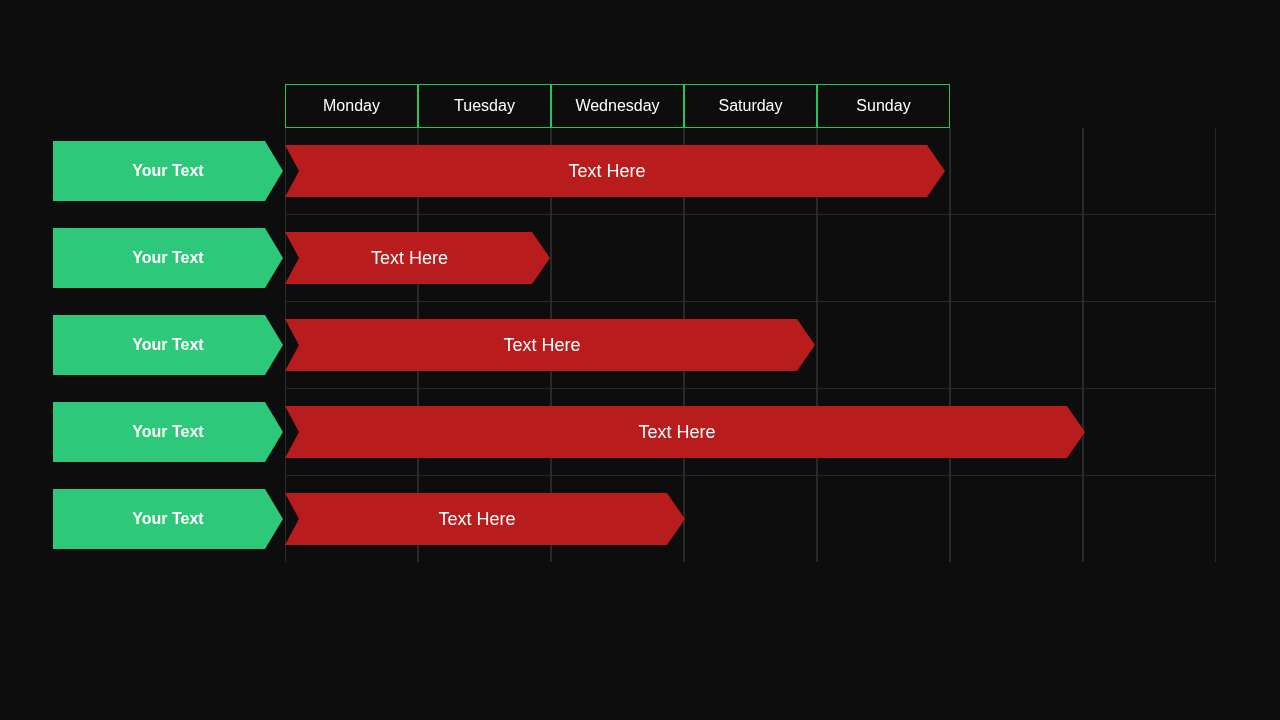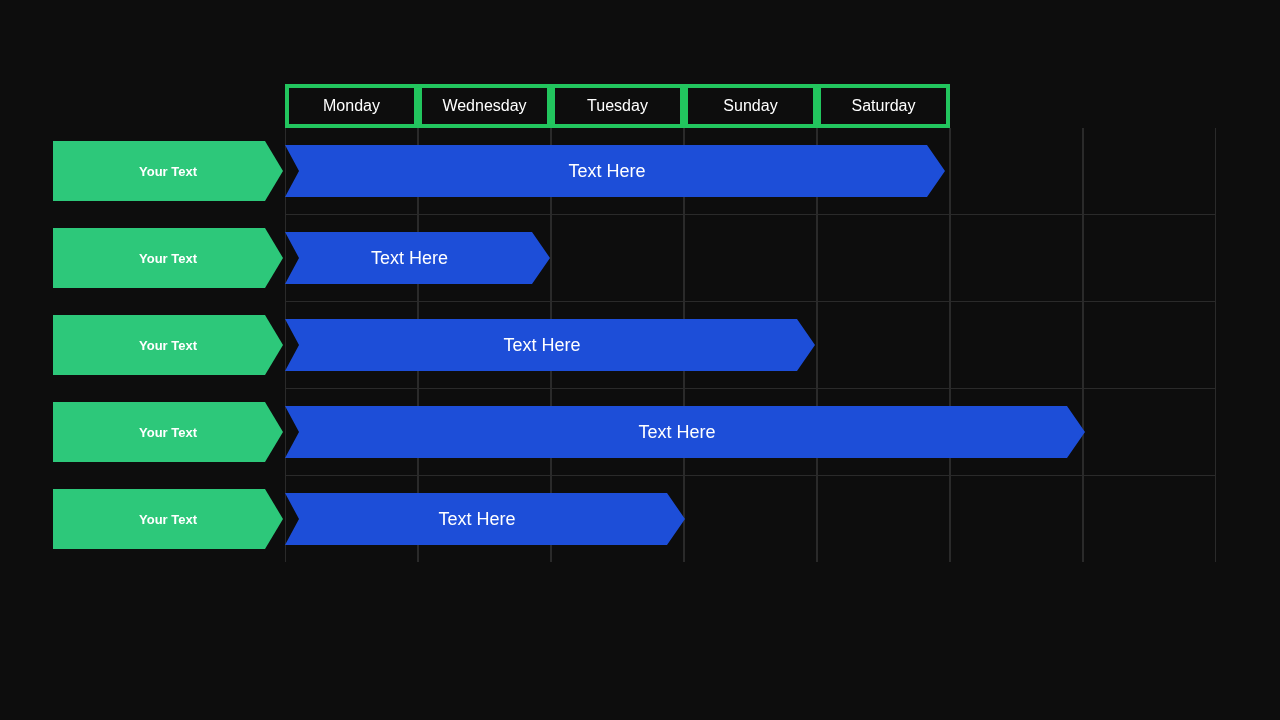--- a/index.html
+++ b/index.html
@@ -34,21 +34,21 @@
     
     .header-row {
       display: flex;
       margin-left: 240px;
     }
 
     .day-header {
       width: 133px;
       min-width: 133px;
       height: 44px;
-      border: 4px solid #22c55e;
+      border: 1px solid #22c55e;
       display: flex;
       align-items: center;
       justify-content: center;
       color: #ffffff;
       font-size: 16px;
       font-weight: 500;
       background-color: transparent;
     }
 
     
@@ -86,42 +86,42 @@
     
     .row-label {
       width: 230px;
       min-width: 230px;
       height: 60px;
       background-color: #2dc87a;
       display: flex;
       align-items: center;
       justify-content: center;
       color: #ffffff;
-      font-size: 13px;
+      font-size: 16px;
       font-weight: 600;
       position: relative;
       clip-path: polygon(0 0, calc(100% - 18px) 0, 100% 50%, calc(100% - 18px) 100%, 0 100%);
       z-index: 2;
       margin-left: 8px;
     }
 
     
     .bar-wrapper {
       position: absolute;
       left: 240px;
       display: flex;
       align-items: center;
       height: 60px;
       z-index: 2;
     }
 
     
     .bar {
       height: 52px;
-      background-color: #1d4ed8;
+      background-color: #b91c1c;
       display: flex;
       align-items: center;
       justify-content: center;
       color: #ffffff;
       font-size: 18px;
       font-weight: 500;
       clip-path: polygon(0 0, calc(100% - 18px) 0, 100% 50%, calc(100% - 18px) 100%, 0 100%, 14px 50%);
       padding-left: 12px;
       padding-right: 28px;
     }
@@ -147,24 +147,24 @@
   </style>
 </head>
 <body>
 
 <h1 class="page-title"></h1>
 
 <div class="timeline-container">
 
   <div class="header-row">
   <div class="day-header">Monday</div>
+      <div class="day-header">Tuesday</div>
       <div class="day-header">Wednesday</div>
-      <div class="day-header">Tuesday</div>
+      <div class="day-header">Saturday</div>
       <div class="day-header">Sunday</div>
-      <div class="day-header">Saturday</div>
     </div>
 
   <div class="grid-body">
   <div class="timeline-row">
         <div class="grid-cells">
           <div class="grid-cell"></div>
           <div class="grid-cell"></div>
           <div class="grid-cell"></div>
           <div class="grid-cell"></div>
           <div class="grid-cell"></div>

